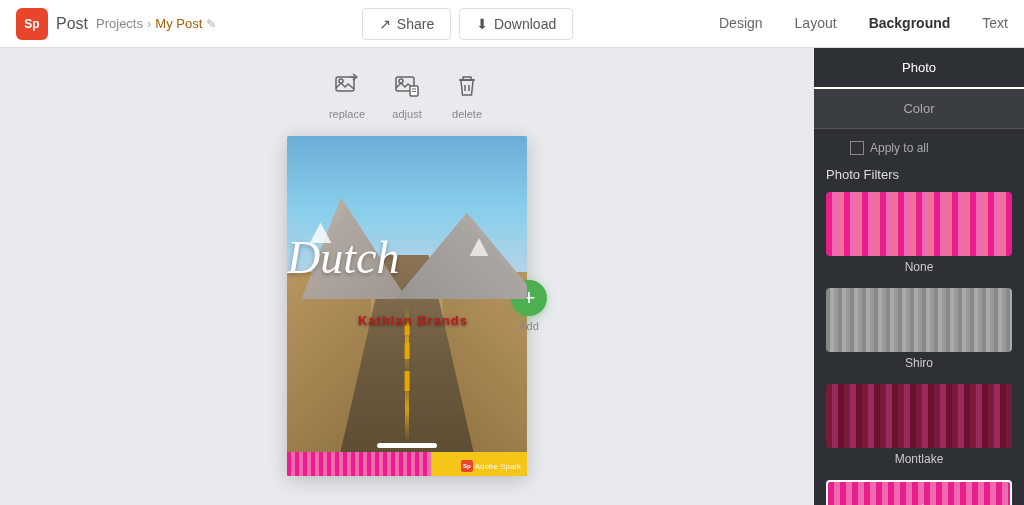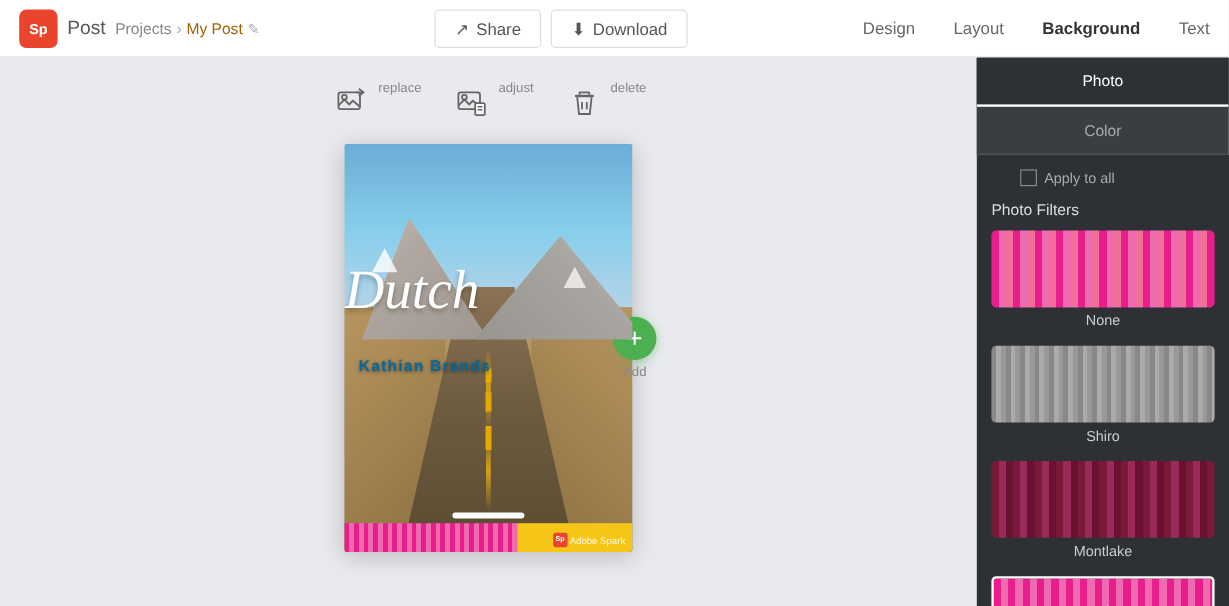--- a/index.html
+++ b/index.html
@@ -138,22 +138,22 @@
     }
 
     .toolbar-icons {
       display: flex;
       gap: 24px;
       margin-bottom: 16px;
       align-items: center;
     }
     .tool-btn {
       display: flex;
-      flex-direction: row;
-      align-items: flex-start;
+      flex-direction: column;
+      align-items: center;
       gap: 4px;
       cursor: pointer;
       color: #666;
     }
     .tool-btn-icon {
       width: 36px;
       height: 36px;
       display: flex;
       align-items: center;
       justify-content: center;
@@ -254,22 +254,23 @@
       text-shadow: 0 2px 4px rgba(0,0,0,0.3);
       z-index: 10;
       font-style: italic;
     }
 
     .poster-subtitle {
       position: absolute;
       top: 52%;
       left: 0;
       width: 100%;
+      text-align: center;
       font-size: 13px;
-      color: #0369a1;
+      color: #b91c1c;
       font-weight: 600;
       letter-spacing: 1px;
       z-index: 10;
       text-shadow: 0 1px 3px rgba(0,0,0,0.5);
       padding-left: 12px;
     }
 
     
     .poster-bottom {
       position: absolute;

